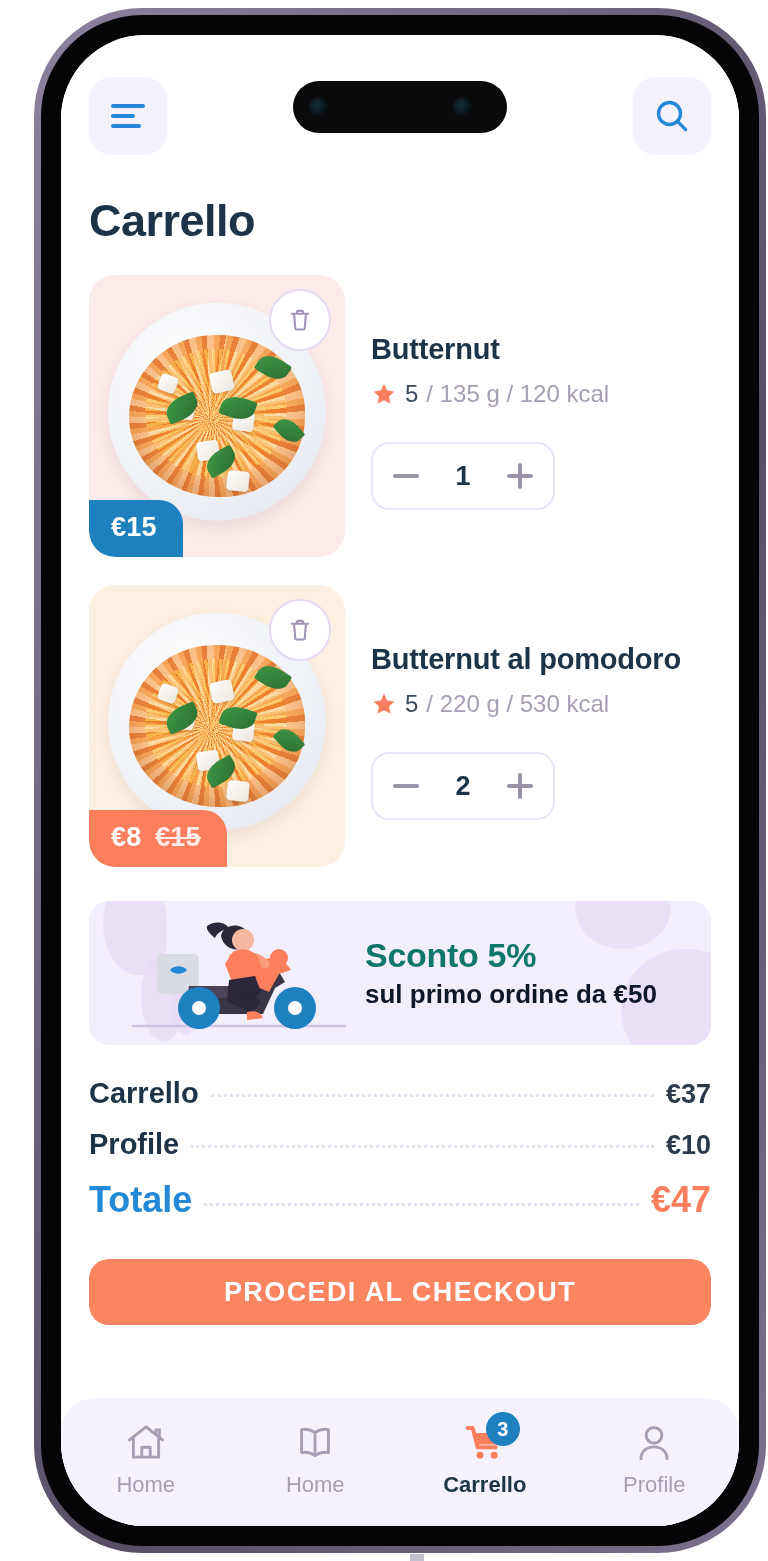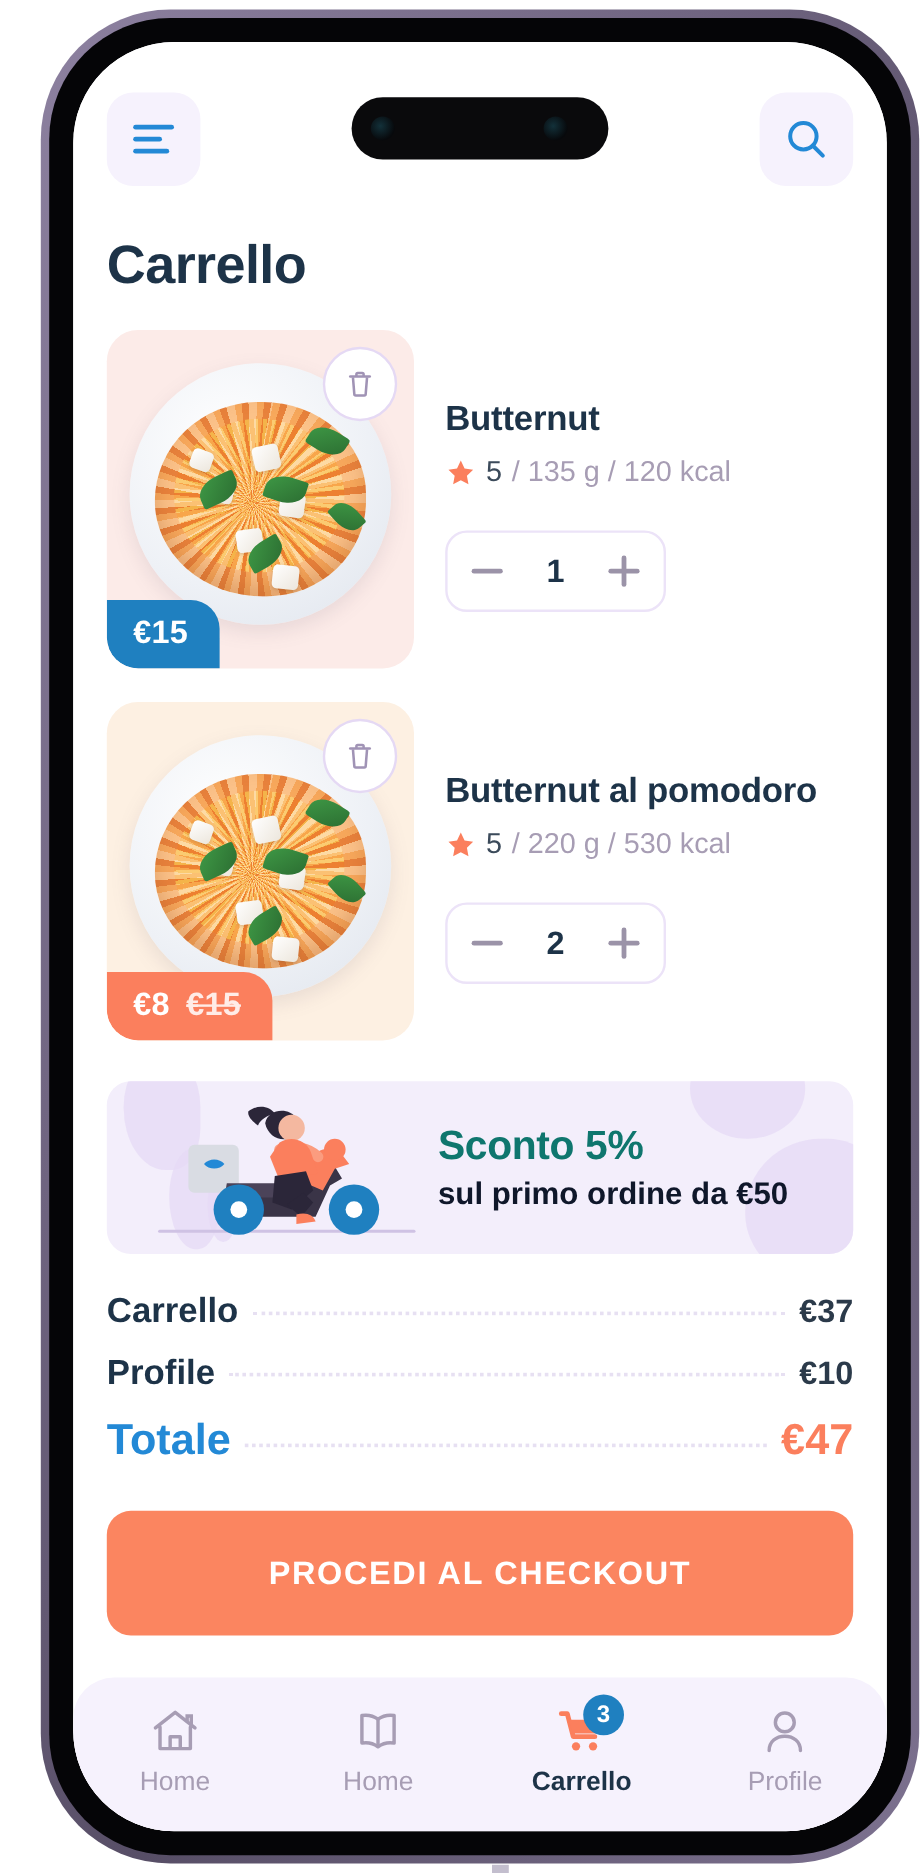--- a/index.html
+++ b/index.html
@@ -372,21 +372,21 @@
     white-space: nowrap;
   }
   .trow.total { margin-top: 8px; margin-bottom: 0; }
   .trow.total .tlabel { font-size: 36px; color: #2389d6; text-align: center; }
   .trow.total .tvalue { font-size: 36px; color: #fb7f5d; }
 
   
   .checkout {
     margin-top: 38px;
     width: 100%;
-    height: 104px;
+    height: 66px;
     border: none;
     border-radius: 20px;
     background: #fb8560;
     color: #ffffff;
     font-family: "Liberation Sans", sans-serif;
     font-size: 27px;
     font-weight: 700;
     letter-spacing: 1.4px;
     cursor: pointer;
   }

